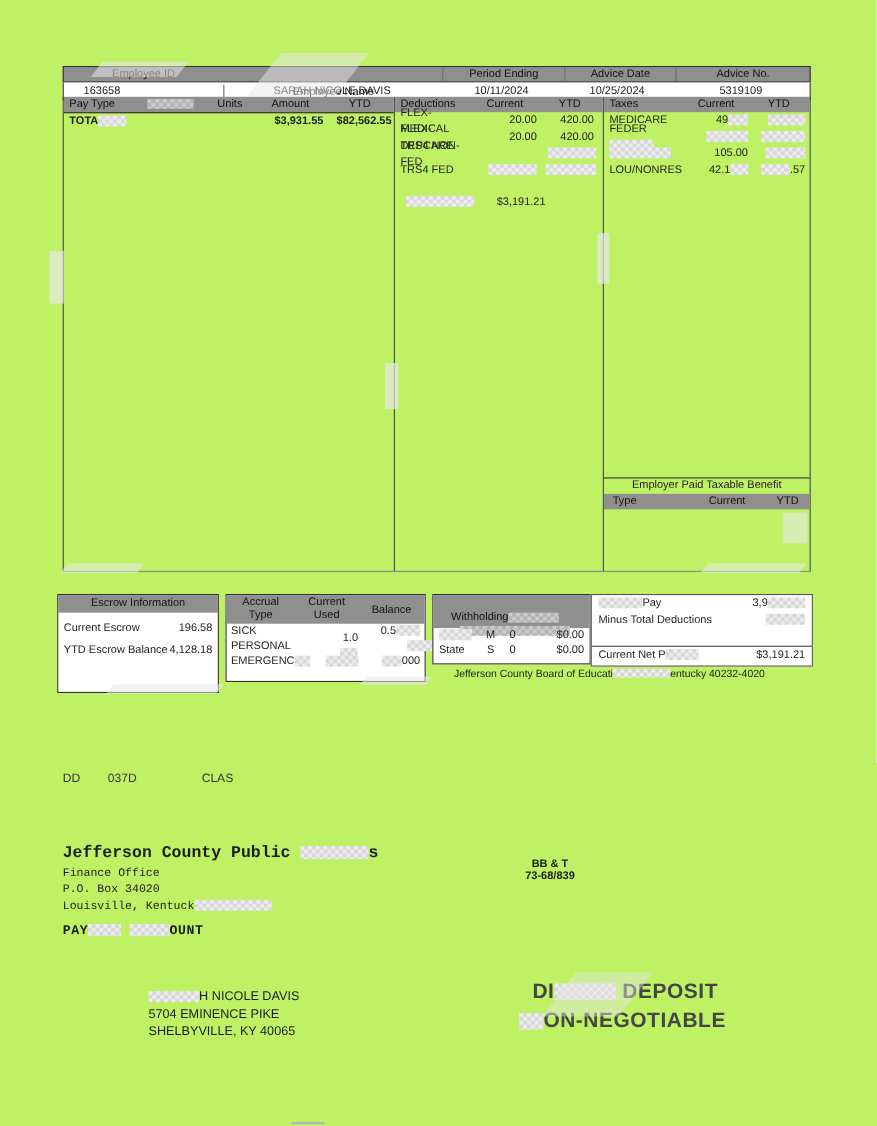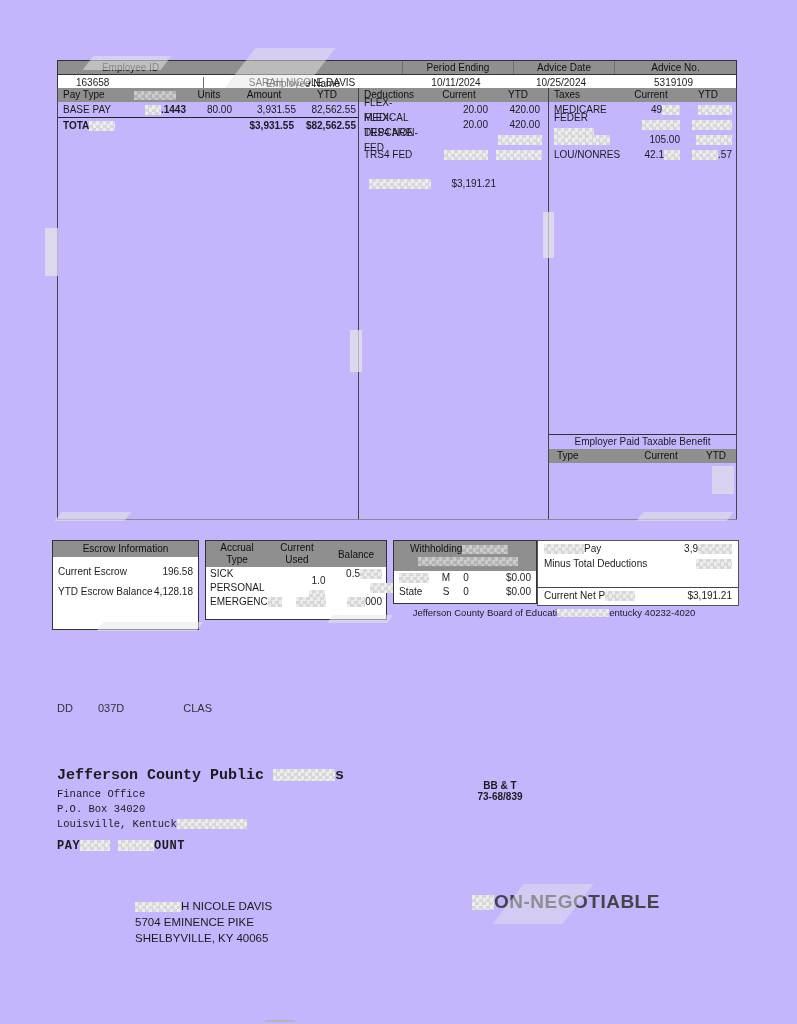--- a/index.html
+++ b/index.html
@@ -1,16 +1,16 @@
 <!DOCTYPE html>
 <html><head>
 <meta charset="utf-8">
 <style>
   html,body{margin:0;padding:0;background:#ffffff;}
-  .page{position:relative;width:797px;height:1024px;background:#c4b5fd;overflow:hidden;
+  .page{position:relative;width:797px;height:1024px;background:#bef264;overflow:hidden;
         font-family:"Liberation Sans",sans-serif;color:#1c1c1c;font-size:10px;}
   .abs{position:absolute;}
   .bar{background:#8f8f8f;color:#101010;}
   .b{font-weight:bold;}
   .c{text-align:center;}
   .r{text-align:right;}
   .row{display:flex;align-items:center;}
   
   .rd{display:inline-block;height:10px;vertical-align:middle;
       background:repeating-conic-gradient(#d7d7d7 0% 25%, #ececec 0% 50%) 0 0/7px 7px;}
@@ -56,27 +56,20 @@
     <div class="hline" style="left:0;top:431px;width:680px;background:#8a8a8a;"></div>
 
     <div class="abs" style="left:1px;top:0;width:300px;">
       <div class="row bar gridhdr">
         <div style="flex:1;padding-left:5px;">Pay Type</div>
         <div class="c" style="width:62px;"><span class="rd dk" style="width:42px;height:9px;"></span></div>
         <div class="c" style="width:46px;">Units</div>
         <div class="c" style="width:64px;">Amount</div>
         <div class="c" style="width:62px;">YTD</div>
       </div>
-      <div class="row gridrow">
-        <div style="flex:1;padding-left:5px;">BASE PAY</div>
-        <div class="r b" style="width:62px;"><span class="rd" style="width:16px;"></span><span>.1443</span></div>
-        <div class="r" style="width:46px;">80.00</div>
-        <div class="r" style="width:64px;">3,931.55</div>
-        <div class="r" style="width:62px;padding-right:2px;box-sizing:border-box;">82,562.55</div>
-      </div>
       <div class="row gridrow b" style="border-top:1px solid #222;">
         <div style="flex:1;padding-left:5px;"><span>TOTA</span><span class="rd" style="width:26px;"></span></div>
         <div class="r" style="width:72px;">$3,931.55</div>
         <div class="r" style="width:64px;padding-right:2px;box-sizing:border-box;">$82,562.55</div>
       </div>
     </div>
 
     <div class="abs" style="left:302px;top:0;width:189px;">
       <div class="row bar gridhdr">
         <div style="flex:1;padding-left:5px;">Deductions</div>
@@ -182,21 +175,21 @@
       <div class="r" style="flex:1;"><span class="rd" style="width:34px;"></span></div>
     </div>
     <div class="row" style="height:14px;line-height:14px;padding:0 4px;">
       <div style="width:82px;"><span>EMERGENC</span><span class="rd" style="width:14px;"></span></div>
       <div class="r" style="width:34px;"><span class="rd" style="width:30px;"></span></div>
       <div class="r" style="flex:1;"><span class="rd" style="width:18px;"></span><span>000</span></div>
     </div>
   </div>
 
   <div class="box" style="left:393px;top:540px;width:142px;height:62px;">
-    <div class="bar" style="height:30px;padding-top:2px;box-sizing:border-box;">
+    <div class="bar" style="height:30px;padding-top:15px;box-sizing:border-box;">
       <div style="padding-left:16px;"><span>Withholding</span><span class="rd dk" style="width:46px;height:9px;"></span></div>
       <div style="padding-left:24px;margin-top:1px;"><span class="rd dk" style="width:100px;height:9px;"></span></div>
     </div>
     <div class="row" style="height:14px;line-height:14px;padding:0 5px;">
       <div style="width:36px;"><span class="rd" style="width:30px;"></span></div>
       <div class="c" style="width:22px;">M</div>
       <div class="c" style="width:18px;">0</div>
       <div class="r" style="flex:1;">$0.00</div>
     </div>
     <div class="row" style="height:14px;line-height:14px;padding:0 5px;">
@@ -245,20 +238,21 @@
     <div>73-68/839</div>
   </div>
 
   <div class="abs" style="left:135px;top:898px;font-size:11.5px;line-height:16px;">
     <div><span class="rd" style="width:46px;"></span><span>H NICOLE DAVIS</span></div>
     <div>5704 EMINENCE PIKE</div>
     <div>SHELBYVILLE, KY  40065</div>
   </div>
 
   <div class="abs b" style="left:472px;top:888px;width:230px;font-size:19px;color:#454545;letter-spacing:.5px;line-height:27px;">
+    <div style="padding-left:12px;"><span>DI</span><span class="rd" style="width:56px;height:15px;"></span> <span>DEPOSIT</span></div>
     <div><span class="rd" style="width:22px;height:15px;"></span><span>ON-NEGOTIABLE</span></div>
   </div>
 
   <div class="streak" style="left:88px;top:56px;width:78px;height:14px;"></div>
   <div class="streak" style="left:240px;top:48px;width:80px;height:40px;opacity:.5;"></div>
   <div class="streak" style="left:45px;top:228px;width:13px;height:48px;transform:none;opacity:.7;"></div>
   <div class="streak" style="left:350px;top:330px;width:12px;height:42px;transform:none;opacity:.7;"></div>
   <div class="streak" style="left:543px;top:212px;width:11px;height:46px;transform:none;opacity:.7;"></div>
   <div class="streak" style="left:712px;top:466px;width:22px;height:28px;transform:none;opacity:.6;"></div>
   <div class="streak" style="left:58px;top:512px;width:70px;height:9px;"></div>

